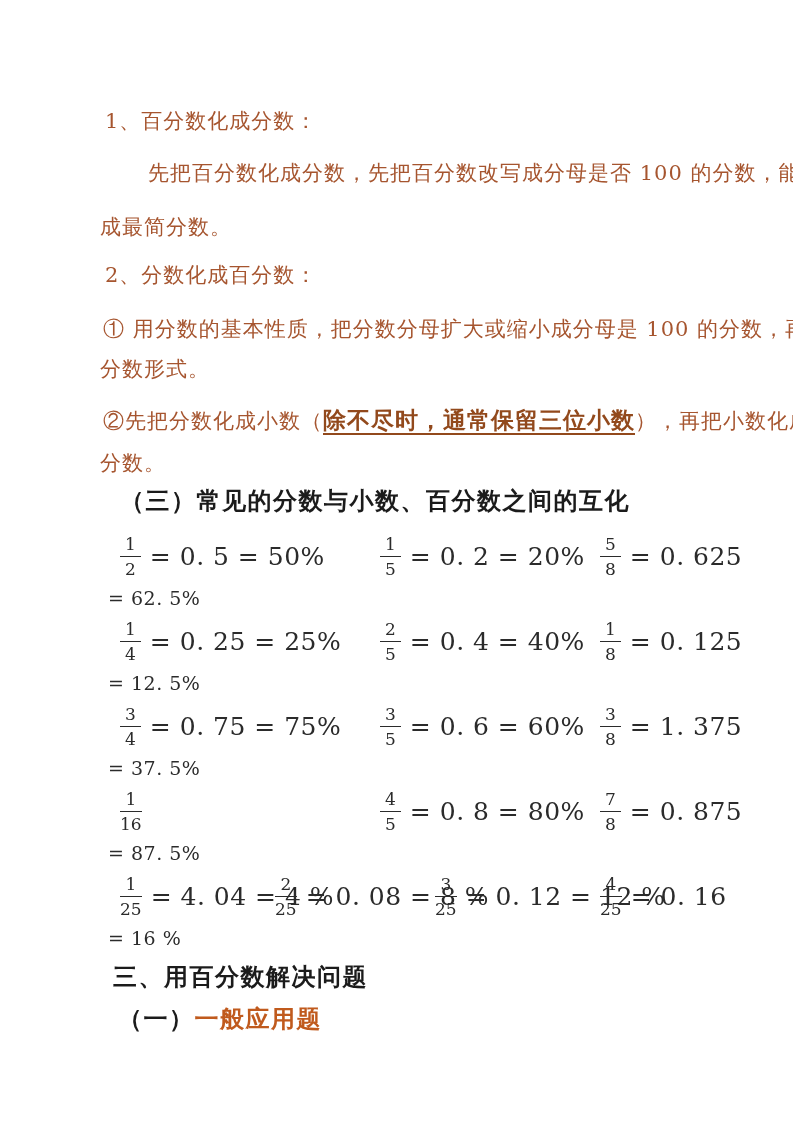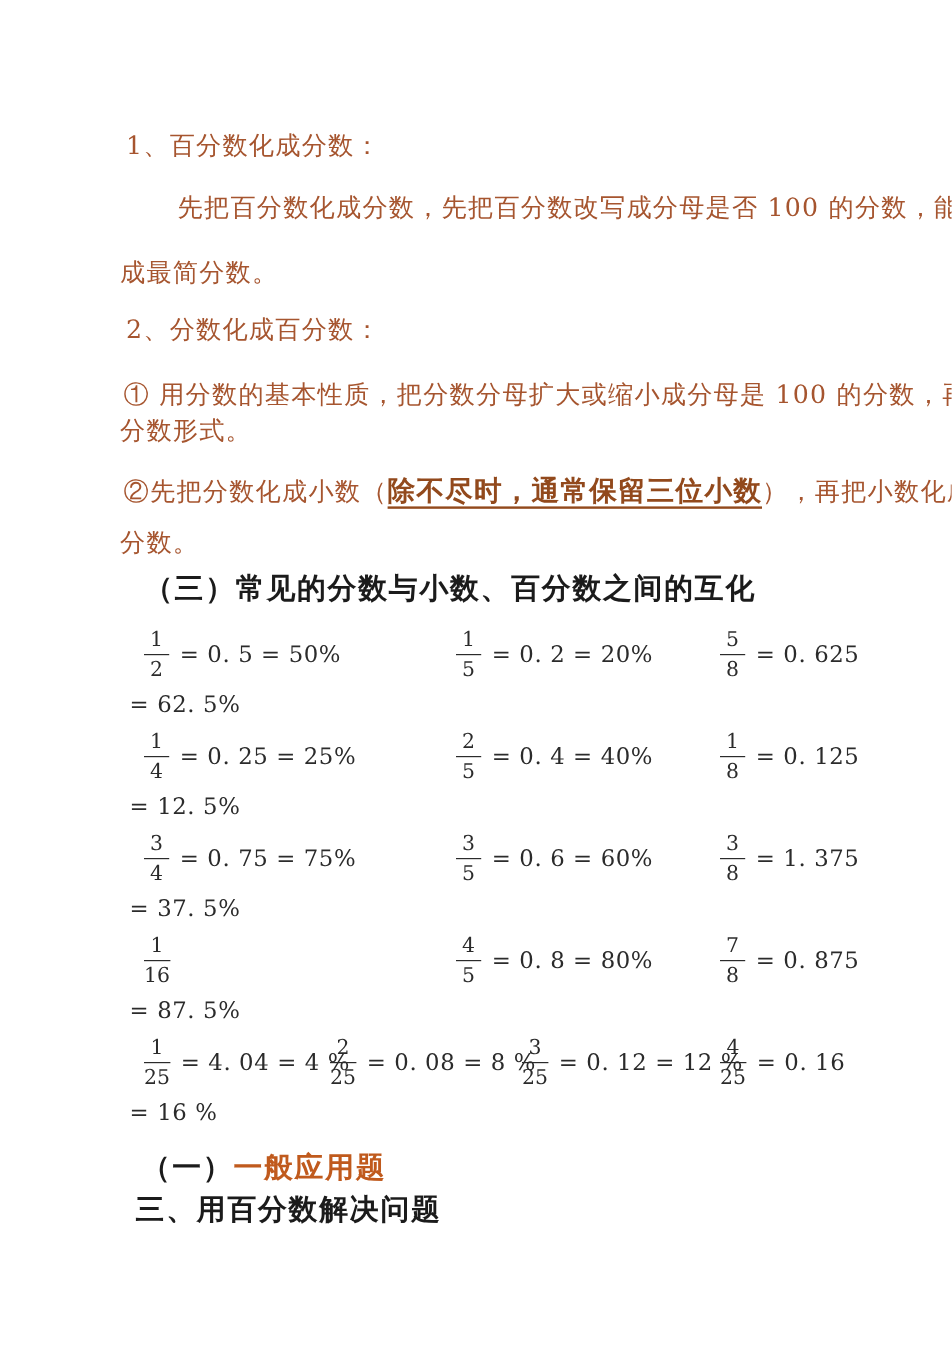--- a/index.html
+++ b/index.html
@@ -20,21 +20,21 @@
   .line{
     margin:0;font-size:21px;line-height:30px;white-space:nowrap;
     color:var(--brown);letter-spacing:1px;
   }
   .pl5{padding-left:5px;}
   .pl3{padding-left:3px;}
   .indent{padding-left:48px;}
   .mt22{margin-top:22px;}
   .mt12{margin-top:24px;}
   .mt18{margin-top:18px;}
-  .mt10{}
+  .mt10{margin-top:10px;}
   .mt20{margin-top:20px;line-height:32px;}
   .mt11{margin-top:11px;}
   .emph{
     font-size:23px;font-weight:bold;color:var(--emph);
     text-decoration:underline;text-decoration-thickness:2px;text-underline-offset:5px;
   }
   .h-black{
     margin:0;font-size:24px;line-height:32px;font-weight:bold;color:var(--black);
     font-family:"DejaVu Sans","Liberation Sans",sans-serif;
     letter-spacing:1.5px;white-space:nowrap;
@@ -49,21 +49,21 @@
   .cell{position:absolute;top:0;display:flex;align-items:center;gap:9px;}
   .r14-c0{left:20px;} .r14-c1{left:280px;} .r14-c2{left:500px;}
   .r5-c0{left:20px;}  .r5-c1{left:175px;}  .r5-c2{left:335px;}  .r5-c3{left:500px;}
   .frac{
     display:inline-block;text-align:center;font-size:17px;line-height:1.3;
     color:var(--math);font-family:"DejaVu Serif",serif;
   }
   .frac .num{display:block;border-bottom:1.6px solid var(--math);padding:0 5px 1px;}
   .frac .den{display:block;padding-top:1px;}
   .eq{
-    font-size:19px;color:var(--math);white-space:nowrap;letter-spacing:0.5px;
+    font-size:25px;color:var(--math);white-space:nowrap;letter-spacing:0.5px;
     font-family:"DejaVu Serif",serif;
   }
   .wrapline{
     position:absolute;left:8px;top:54px;font-size:19px;color:var(--math);
     letter-spacing:0.5px;font-family:"DejaVu Serif",serif;white-space:nowrap;text-align:center;
   }
 </style>
 </head>
 <body>
 
@@ -210,16 +210,16 @@
             <span class="num">4</span>
             <span class="den">25</span>
           </span>
         <span class="eq">= 0. 16</span>
       </div>
       <div class="wrapline">= 16 %</div>
     </div>
 
   </div>
 
+  <h2 class="h-black h-final">三、用百分数解决问题</h2>
   <h2 class="h-black h-sub"><span>（一）</span><span class="accent">一般应用题</span></h2>
-  <h2 class="h-black h-final">三、用百分数解决问题</h2>
 
 </div>
 
 </body></html>

